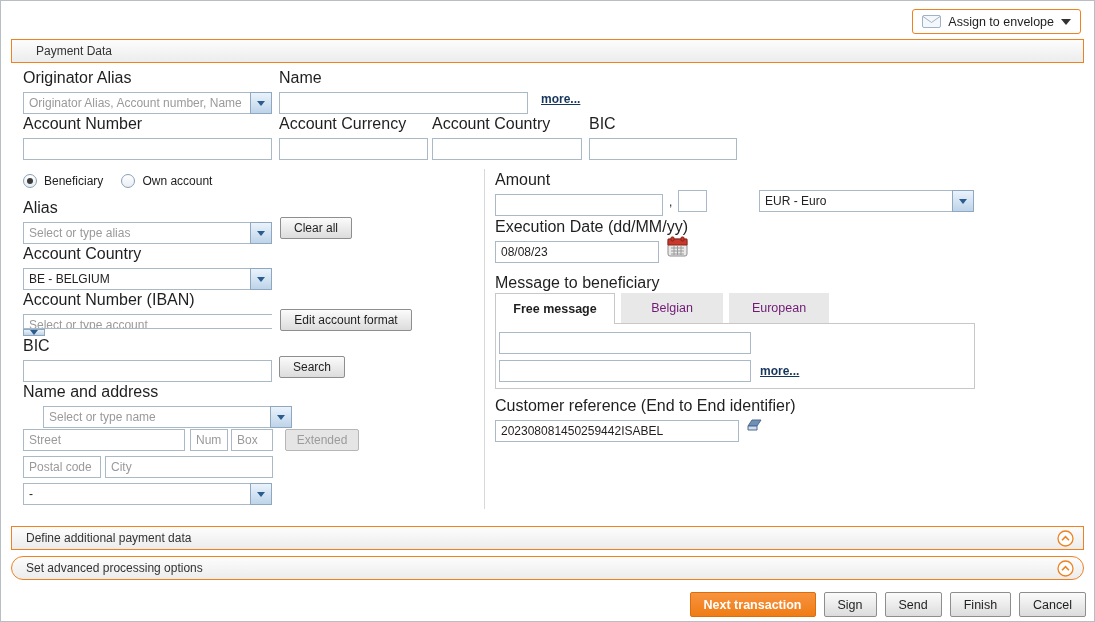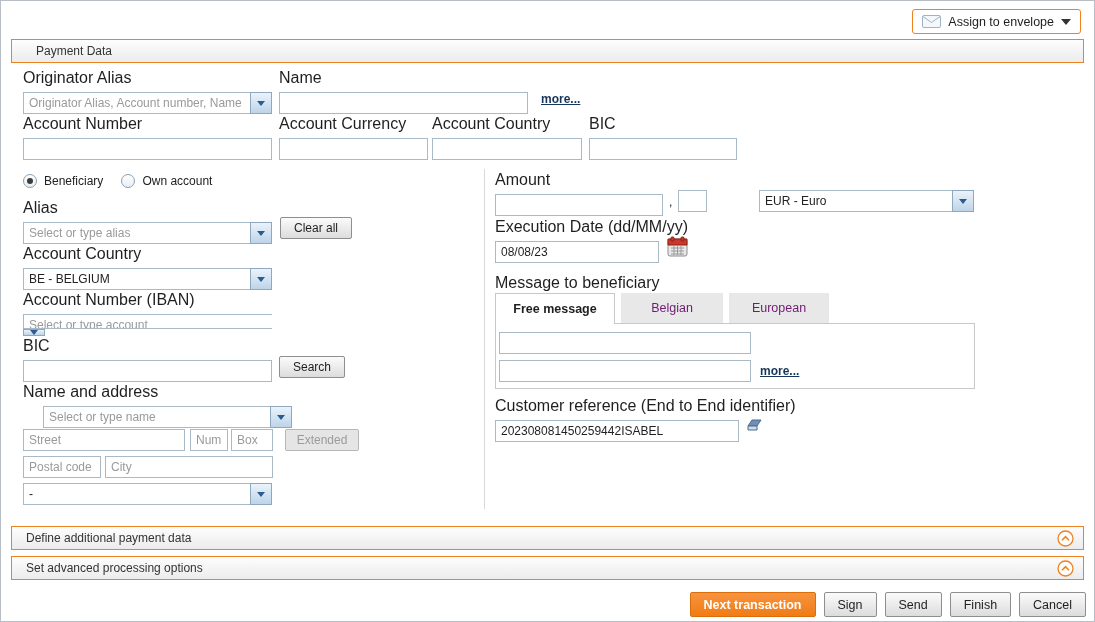--- a/index.html
+++ b/index.html
@@ -126,20 +126,21 @@
 
   <div class="abs" style="left:22px;top:290px;">
     <div class="lbl">Account Number (IBAN)</div>
     <div class="combo" style="width:249px;flex-direction:column;">
       <span class="ctext ph">Select or type account</span>
       <span class="carrow">
           <i class="tri"></i>
         </span>
     </div>
   </div>
+  <button class="btn abs" style="left:279px;top:308px;width:132px;">Edit account format</button>
 
   <div class="abs" style="left:22px;top:336px;">
     <div class="lbl">BIC</div>
     <input class="inp" style="width: 249px;">
   </div>
   <button class="btn abs" style="left:278px;top:355px;width:66px;">Search</button>
 
   <div class="abs" style="left:22px;top:382px;">
     <div class="lbl">Name and address</div>
     <div class="combo" style="width:249px;margin-left:20px;">
@@ -218,21 +219,21 @@
     <path d="M2 8 L11 8 L11 12 L2 12 Z" fill="#cfdcea" stroke="#4c6b8e"></path>
   </svg>
 
   <div class="section-bar" style="top:525px;padding-left:14px;cursor:pointer;">
     <span>Define additional payment data</span>
     <svg class="acc-icon" width="17" height="17" viewBox="0 0 17 17">
       <circle cx="8.5" cy="8.5" r="7.5" fill="#fff" stroke="#ee8220" stroke-width="1.3"></circle>
       <path d="M5 10.2 L8.5 6.6 L12 10.2" fill="none" stroke="#ee8220" stroke-width="1.6"></path>
     </svg>
   </div>
-  <div class="section-bar" style="top:555px;padding-left:14px;cursor:pointer;">
+  <div class="section-bar" style="top:555px;padding-left:14px;cursor:pointer;border-radius:12px;">
     <span>Set advanced processing options</span>
     <svg class="acc-icon" width="17" height="17" viewBox="0 0 17 17">
       <circle cx="8.5" cy="8.5" r="7.5" fill="#fff" stroke="#ee8220" stroke-width="1.3"></circle>
       <path d="M5 10.2 L8.5 6.6 L12 10.2" fill="none" stroke="#ee8220" stroke-width="1.6"></path>
     </svg>
   </div>
 
   <div class="footer">
     <button class="btn btn-primary">Next transaction</button>
     <button class="btn">Sign</button>

